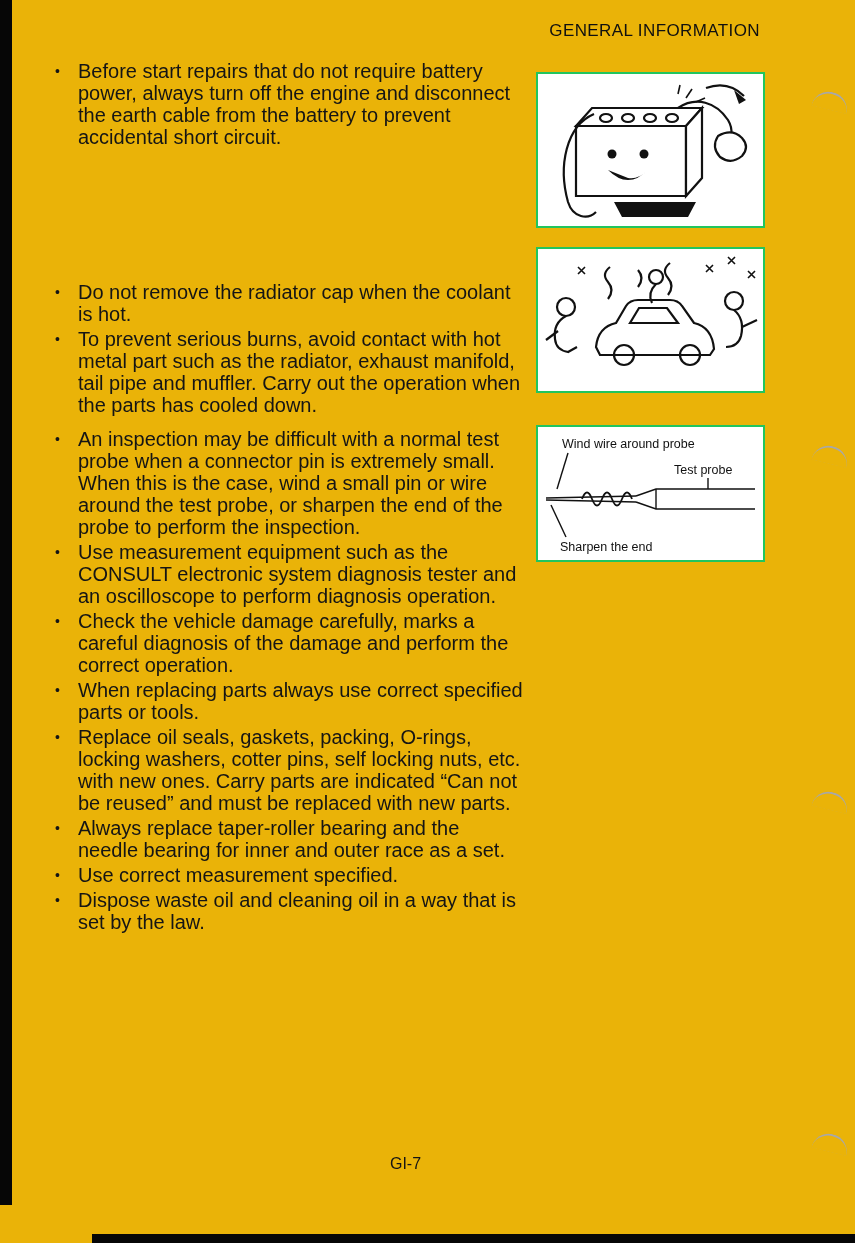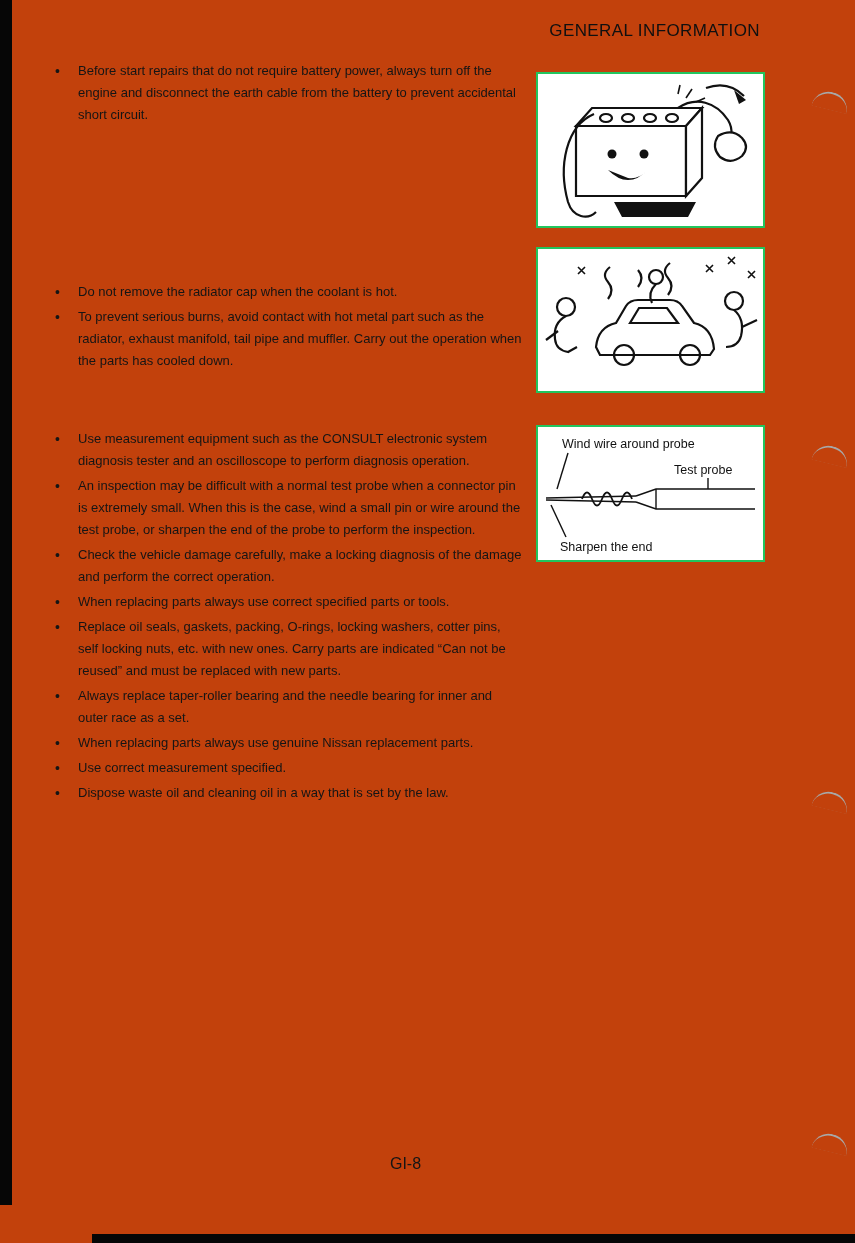--- a/index.html
+++ b/index.html
@@ -2,21 +2,21 @@
 <html><head>
 <meta charset="utf-8">
 <style>
   * { box-sizing: border-box; }
   html, body { margin: 0; padding: 0; background: #777; }
   .page {
     position: relative;
     width: 855px;
     height: 1243px;
     margin: 0 auto;
-    background: #c2410c;
+    background: #eab308;
     overflow: hidden;
     font-family: "Liberation Sans", sans-serif;
     color: #151515;
   }
   
   .edge-left {
     position: absolute; left: 0; top: 0;
     width: 12px; height: 1205px; background: #060606;
   }
   .edge-bottom {
@@ -38,21 +38,21 @@
   }
   
   .group {
     position: absolute; left: 46px; width: 478px;
   }
   .group ul { list-style: none; margin: 0; padding: 0; }
   .group li {
     position: relative;
     padding-left: 32px;
     margin-bottom: 3px;
-    font-size: 13px;
+    font-size: 20px;
     line-height: 22px;
   }
   .group li::before {
     content: "\2022";
     position: absolute; left: 9px; top: 0;
     font-size: 14px; line-height: 22px;
   }
   .g1 { top: 60px; }
   .g2 { top: 281px; }
   .g3 { top: 428px; }
@@ -95,27 +95,26 @@
 
   <div class="group g2">
     <ul>
       <li><span>Do not remove the radiator cap when the coolant is hot.</span></li>
       <li><span>To prevent serious burns, avoid contact with hot metal part such as the radiator, exhaust manifold, tail pipe and muffler.  Carry out the operation when the parts has cooled down.</span></li>
     </ul>
   </div>
 
   <div class="group g3">
     <ul>
+      <li><span>An inspection may be difficult with a normal test probe when a connector pin is extremely small.  When this is the case, wind a small pin or wire around the test probe, or sharpen the end of the probe to perform the inspection.</span></li>
       <li><span>Use measurement equipment such as the CONSULT electronic system diagnosis tester and an oscilloscope to perform diagnosis operation.</span></li>
-      <li><span>An inspection may be difficult with a normal test probe when a connector pin is extremely small.  When this is the case, wind a small pin or wire around the test probe, or sharpen the end of the probe to perform the inspection.</span></li>
-      <li><span>Check the vehicle damage carefully, make a locking diagnosis of the damage and perform the correct operation.</span></li>
+      <li><span>Check the vehicle damage carefully, marks a careful diagnosis of the damage and perform the correct operation.</span></li>
       <li><span>When replacing parts always use correct specified parts or tools.</span></li>
       <li><span>Replace oil seals, gaskets, packing, O-rings, locking washers, cotter pins, self locking nuts, etc. with new ones.  Carry parts are indicated “Can not be reused” and must be replaced with new parts.</span></li>
       <li><span>Always replace taper-roller bearing and the needle bearing for inner and outer race as a set.</span></li>
-      <li><span>When replacing parts always use genuine Nissan replacement parts.</span></li>
       <li><span>Use correct measurement specified.</span></li>
       <li><span>Dispose waste oil and cleaning oil in a way that is set by the law.</span></li>
     </ul>
   </div>
 
   <div class="figure fig1">
     <svg viewBox="0 0 225 152">
       <polygon points="76,128 158,128 150,143 84,143" fill="#111"></polygon>
       <g fill="#fff" stroke="#111" stroke-width="2.2">
         <polygon points="38,52 148,52 148,122 38,122"></polygon>
@@ -188,15 +187,15 @@
         <line x1="118" y1="62" x2="118" y2="82"></line>
       </g>
       <g font-family="Liberation Sans, sans-serif" font-size="12.5" fill="#111">
         <text x="24" y="21">Wind wire around probe</text>
         <text x="136" y="47">Test probe</text>
         <text x="22" y="124">Sharpen the end</text>
       </g>
     </svg>
   </div>
 
-  <div class="footer">GI-8</div>
+  <div class="footer">GI-7</div>
 
 </div>
 
 </body></html>

